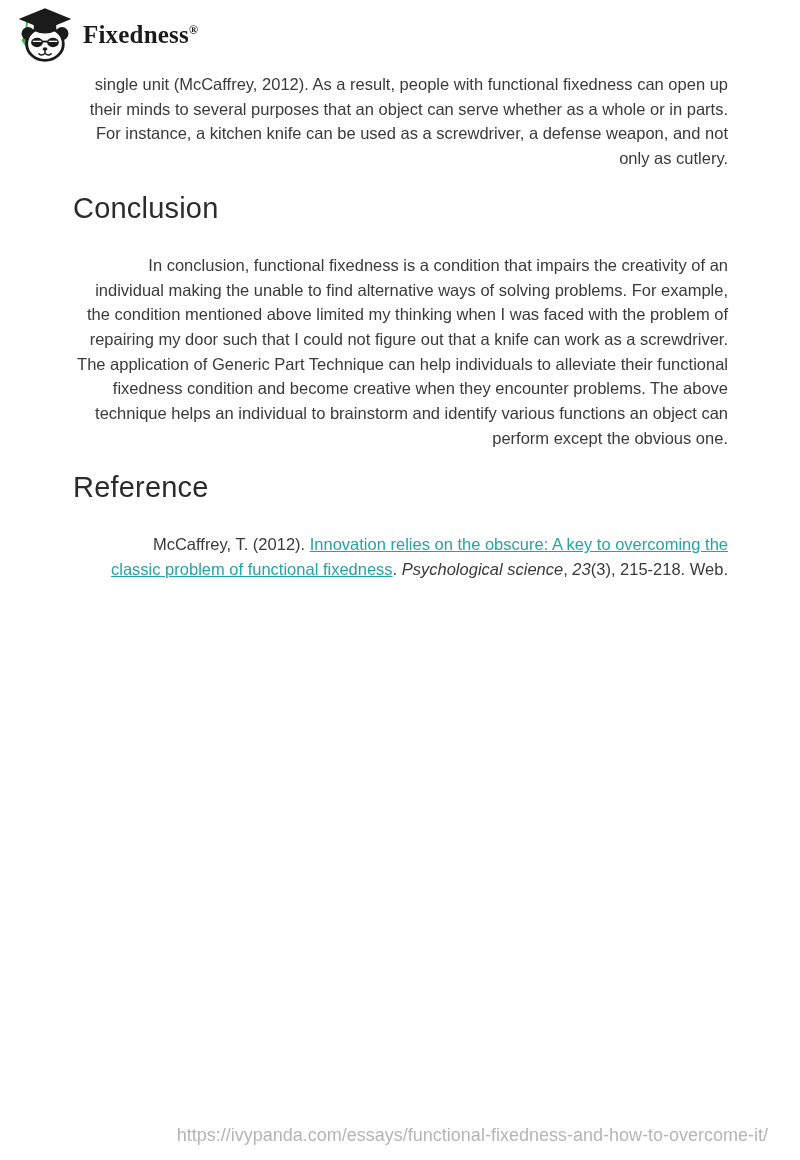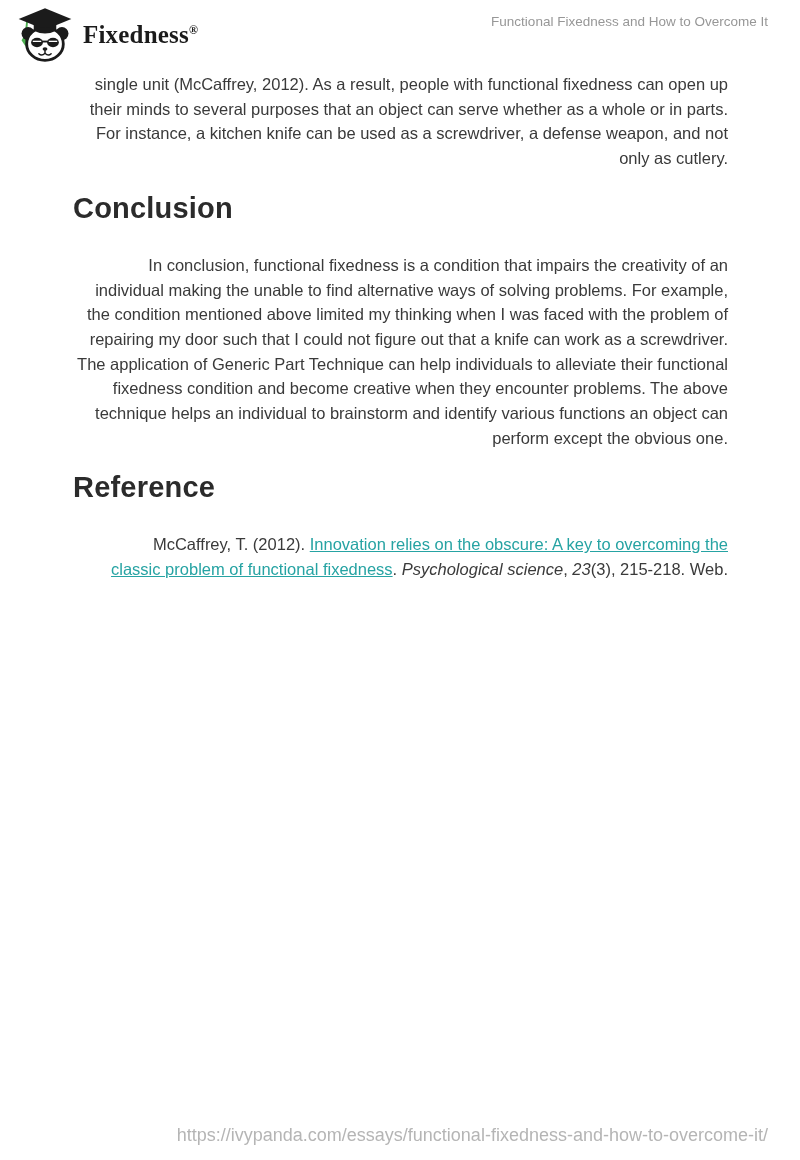--- a/index.html
+++ b/index.html
@@ -52,21 +52,21 @@
     width: 655px;
     color: #3a3a3a;
     font-size: 16.5px;
     line-height: 24.7px;
   }
   .para { margin: 0; text-align: right; }
   .para.indent { text-indent: 32px; }
   h2.section-heading {
     font-size: 29px;
     line-height: 31px;
-    font-weight: bold;
+    font-weight: normal;
     color: #2b2b2b;
     margin: 22px 0 29px 0;
     letter-spacing: 0.2px;
   }
   .ref-link {
     color: #26a3a3;
     text-decoration: underline;
     cursor: pointer;
   }
   .italic { font-style: italic; }
@@ -106,21 +106,20 @@
 
         <ellipse cx="33" cy="45.5" rx="2.6" ry="1.9" fill="#1b1b1b"></ellipse>
 
         <path d="M33 47 L33 50 M33 50 Q29.5 53.5 26.5 50.5 M33 50 Q36.5 53.5 39.5 50.5" stroke="#1b1b1b" stroke-width="1.6" fill="none" stroke-linecap="round"></path>
 
         <polygon points="33,2 61,13.5 33,25 5,13.5" fill="#1b1b1b"></polygon>
         <path d="M21 19 L21 26 Q33 32 45 26 L45 19 Q33 26 21 19 Z" fill="#1b1b1b"></path>
       </svg>
       <span class="logo-text"><span>Fixedness</span><span class="logo-reg">®</span></span>
     </div>
-    <div class="doc-title">Functional Fixedness and How to Overcome It</div>
   </div>
 
   <div class="article">
     <p class="para">single unit (McCaffrey, 2012). As a result, people with functional fixedness can open up their minds to several purposes that an object can serve whether as a whole or in parts. For instance, a kitchen knife can be used as a screwdriver, a defense weapon, and not only as cutlery.</p>
 
     <h2 class="section-heading">Conclusion</h2>
 
     <p class="para indent">In conclusion, functional fixedness is a condition that impairs the creativity of an individual making the unable to find alternative ways of solving problems. For example, the condition mentioned above limited my thinking when I was faced with the problem of repairing my door such that I could not figure out that a knife can work as a screwdriver. The application of Generic Part Technique can help individuals to alleviate their functional fixedness condition and become creative when they encounter problems. The above technique helps an individual to brainstorm and identify various functions an object can perform except the obvious one.</p>
 
     <h2 class="section-heading">Reference</h2>

